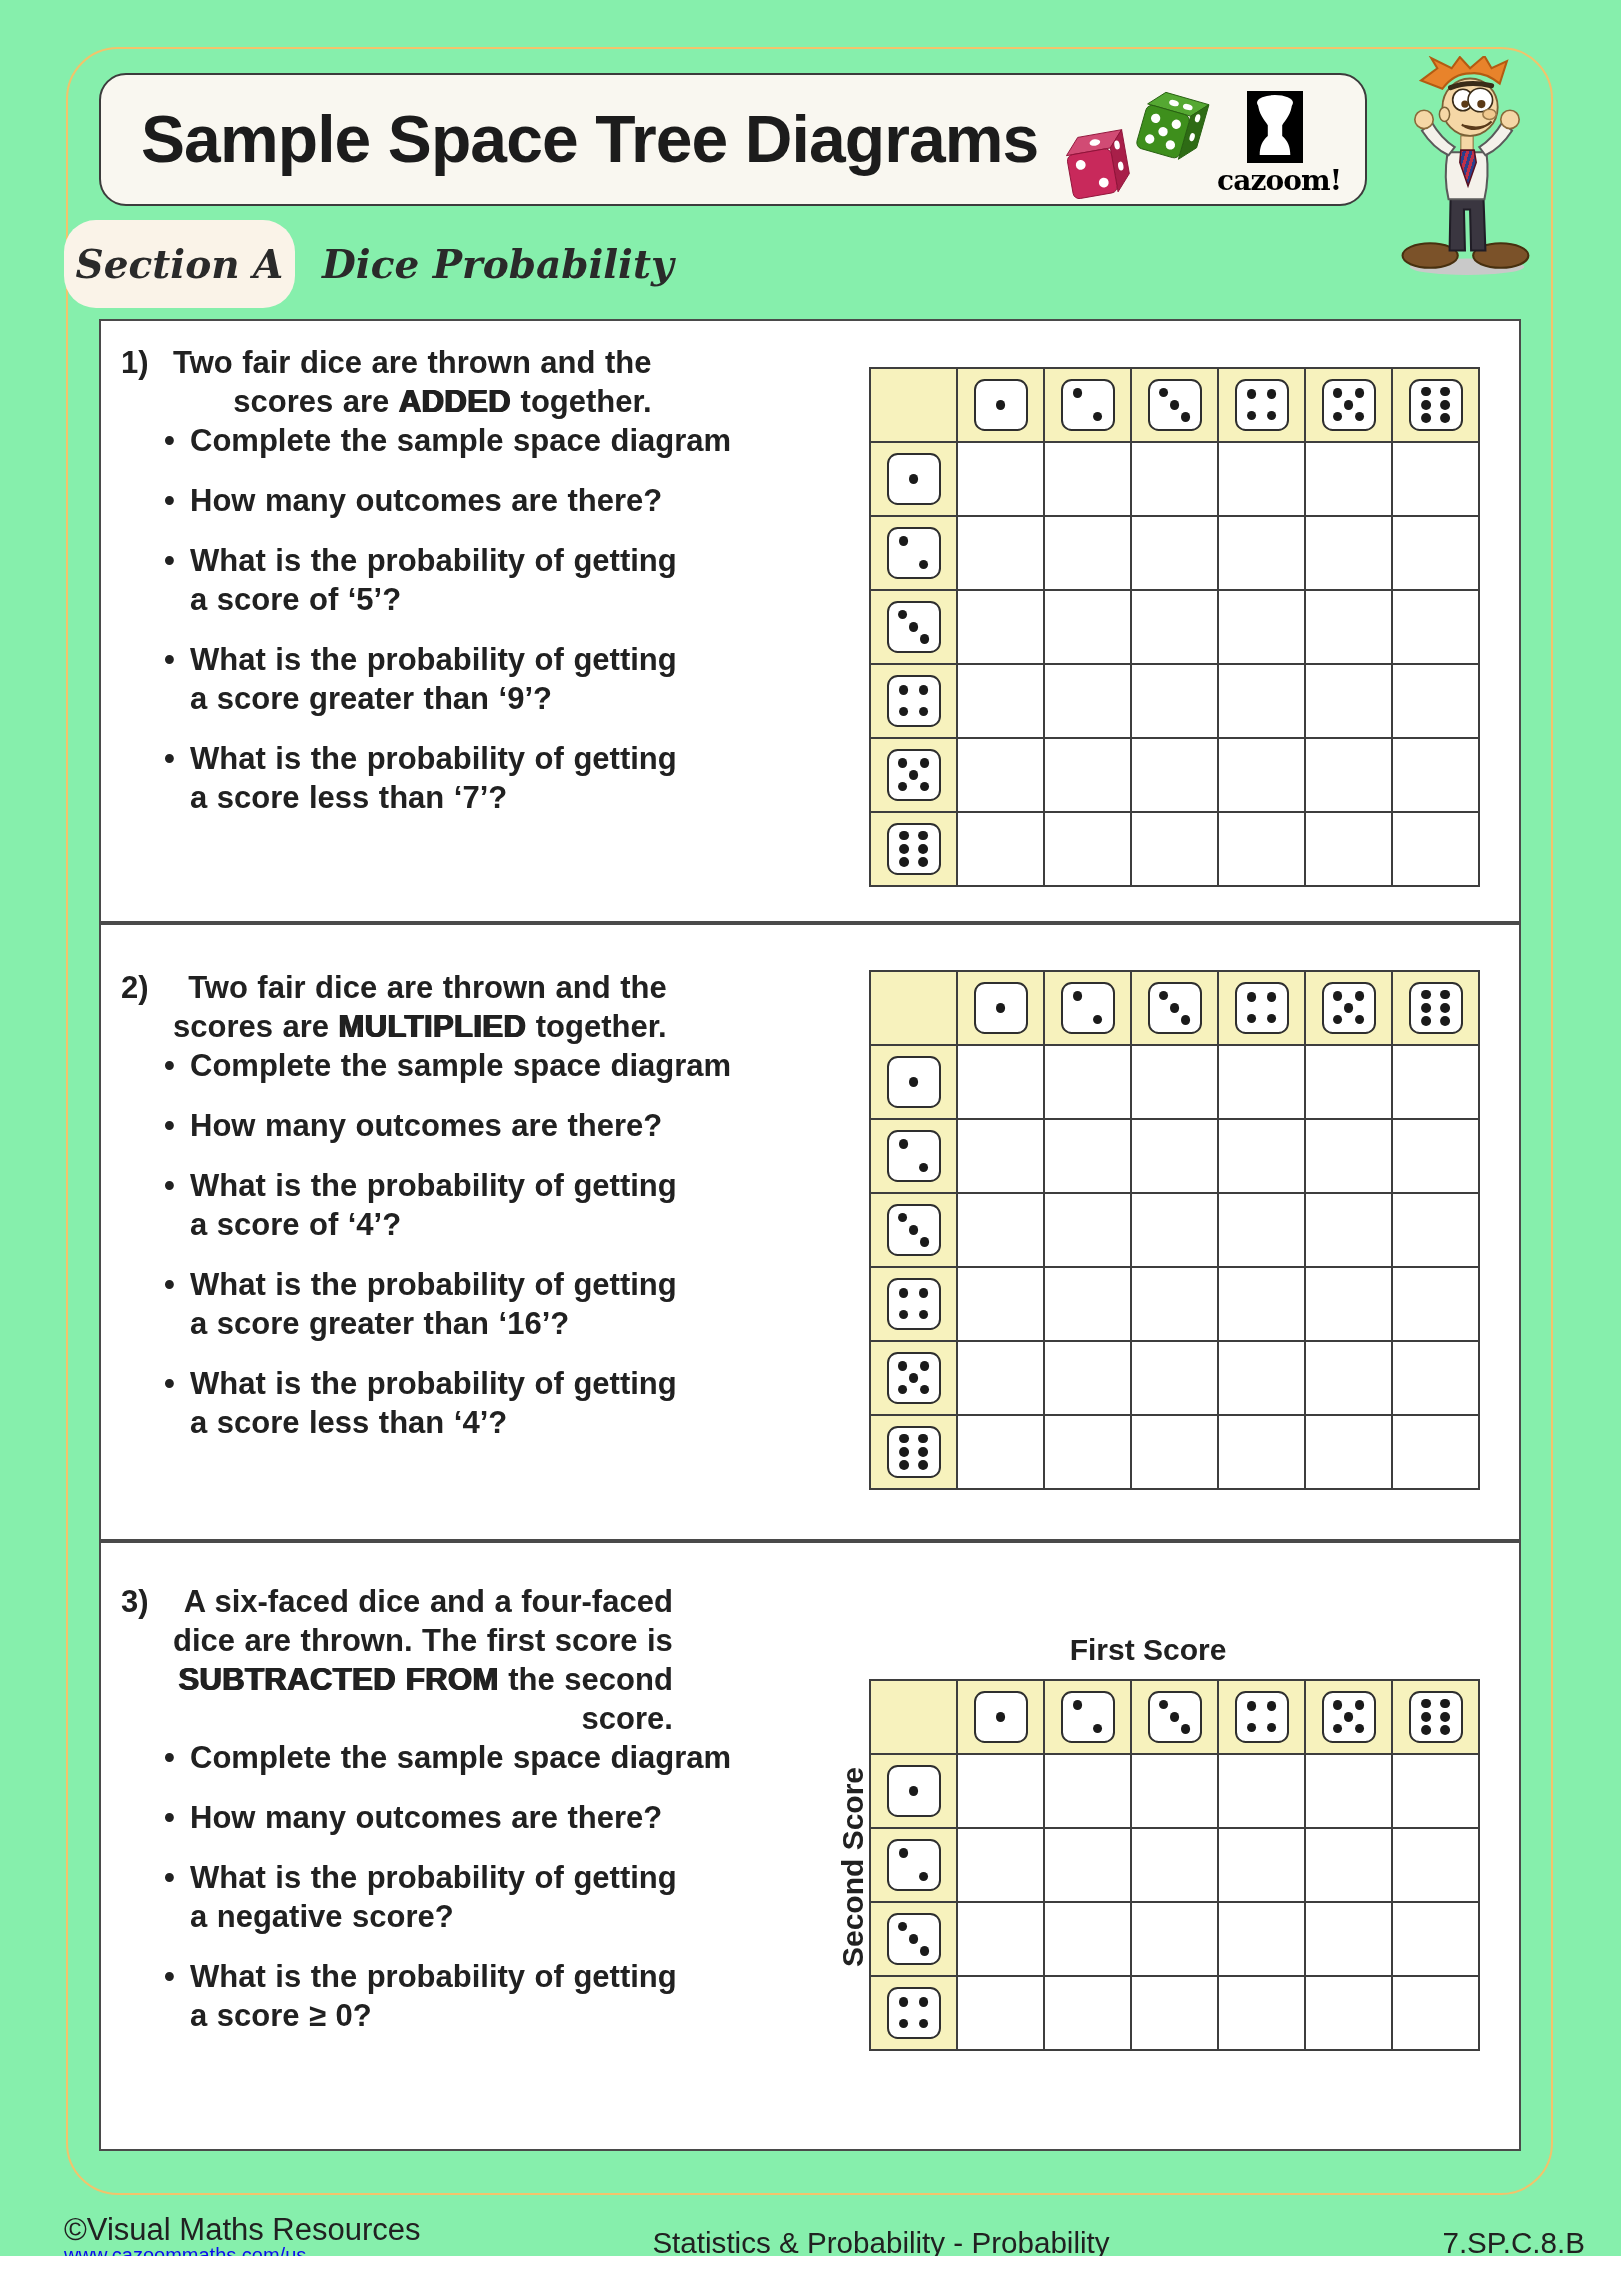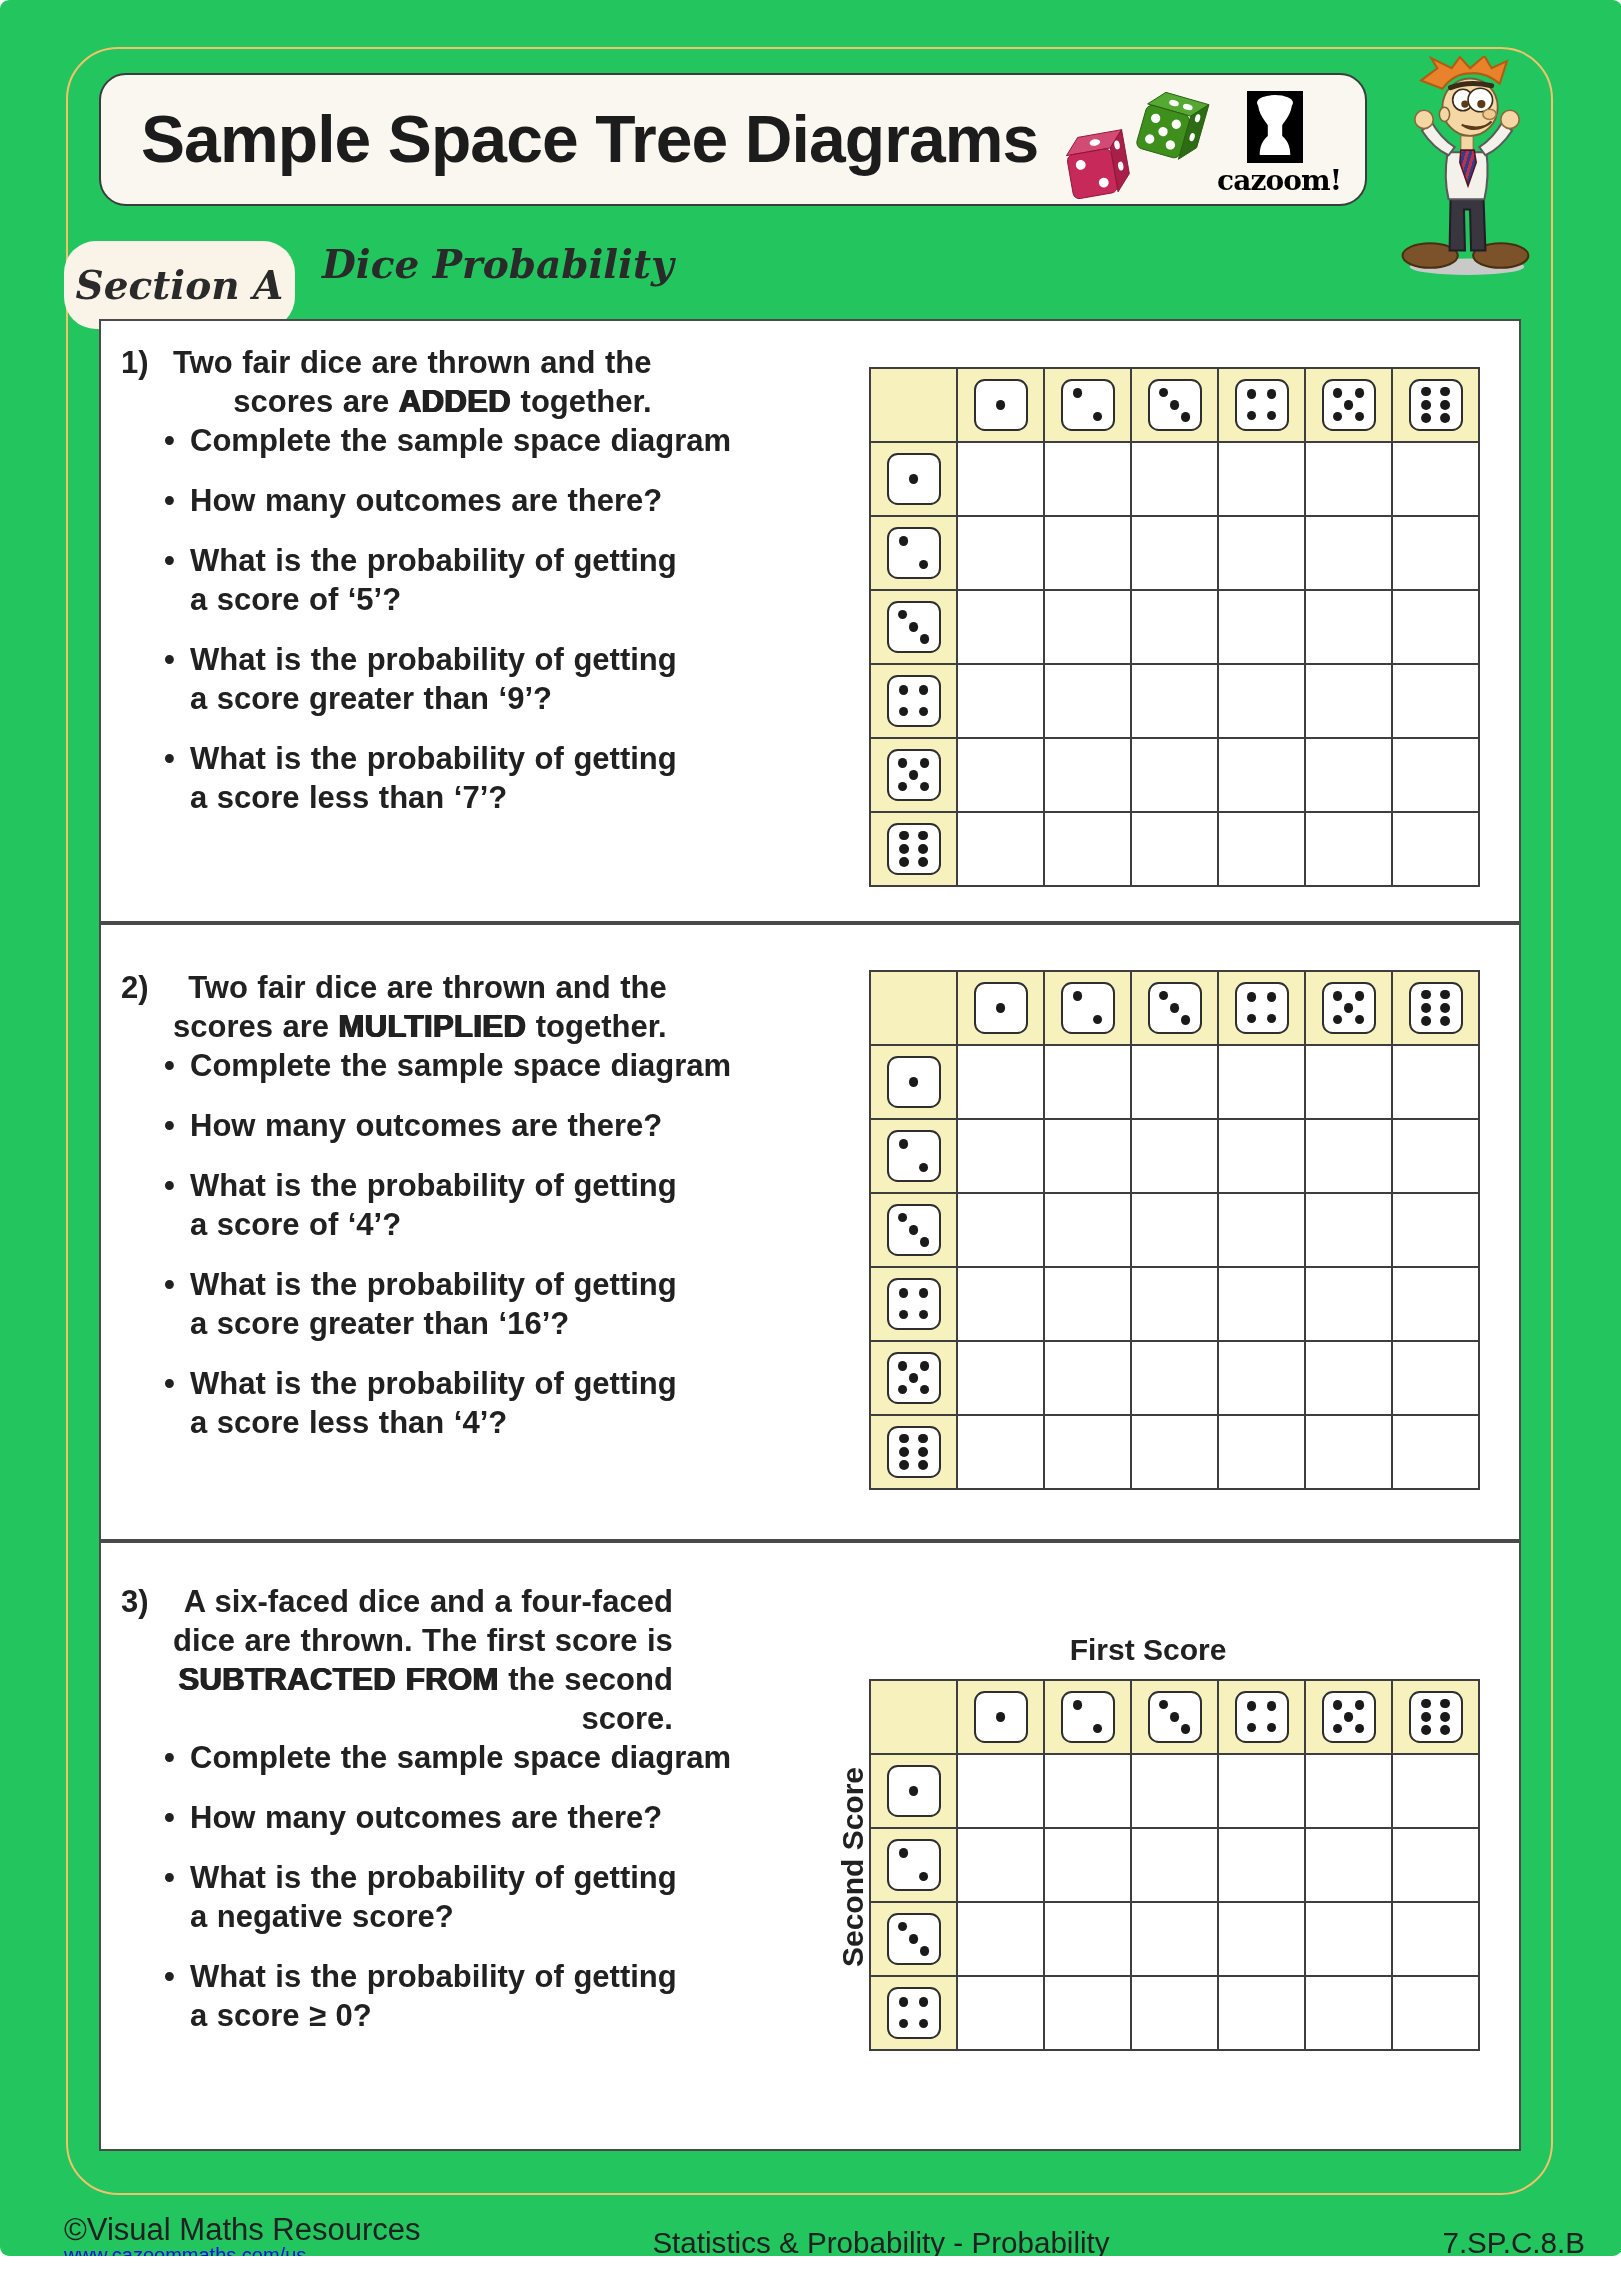--- a/index.html
+++ b/index.html
@@ -1,35 +1,35 @@
 <!DOCTYPE html>
 <html style="font-size:14.3px"><head>
 <meta charset="utf-8">
 <style>
   html,body{margin:0;padding:0;background:#fff;}
-  .page{position:relative;width:1622px;height:2256px;background:#22c55e;
-        font-family:"Liberation Sans",sans-serif;color:#212121;overflow:hidden;border-radius:9px;}
+  .page{position:relative;width:1622px;height:2256px;background:#86efac;
+        font-family:"Liberation Sans",sans-serif;color:#212121;overflow:hidden;}
 
   
   .frame{position:absolute;left:66px;top:47px;width:1487px;height:2148px;
          border:2.7px solid #F2C36B;border-radius:52px;box-sizing:border-box;}
 
   
   .title-box{position:absolute;left:99px;top:73px;width:1268px;height:133px;
              background:#F9F7F0;border:2.7px solid #3C3C3C;border-radius:27px;box-sizing:border-box;}
   .title-text{position:absolute;left:40px;top:0;height:128px;line-height:128px;
               font-size:66px;font-weight:bold;letter-spacing:-0.9px;color:#1C1C1C;white-space:nowrap;}
   .title-art{position:absolute;}
   .cazoom-box{position:absolute;left:1146px;top:16px;width:56px;height:72px;background:#000;}
   .cazoom-text{position:absolute;left:1116px;top:89px;width:116px;text-align:center;
                font-family:"DejaVu Serif",serif;font-weight:bold;font-size:28px;letter-spacing:-0.9px;color:#000;}
 
   
   .section-pill{position:absolute;left:64px;top:220px;width:231px;height:88px;
-                background:#FAF3E8;border-radius:32px;display:flex;align-items:center;justify-content:center;margin-top:21px;}
+                background:#FAF3E8;border-radius:32px;display:flex;align-items:center;justify-content:center;}
   .serif-label{font-family:"DejaVu Serif",serif;font-style:italic;font-weight:bold;
                font-size:39px;color:#2A2A2A;white-space:nowrap;}
   .section-topic{position:absolute;left:322px;top:220px;height:88px;display:flex;align-items:center;}
 
   
   .main-box{position:absolute;left:99px;top:319px;width:1422px;height:1832px;
             border:2.7px solid #4A4A4A;box-sizing:border-box;background:#fff;}
   .divider{position:absolute;left:99px;width:1422px;height:3.6px;background:#4A4A4A;}
 
   

